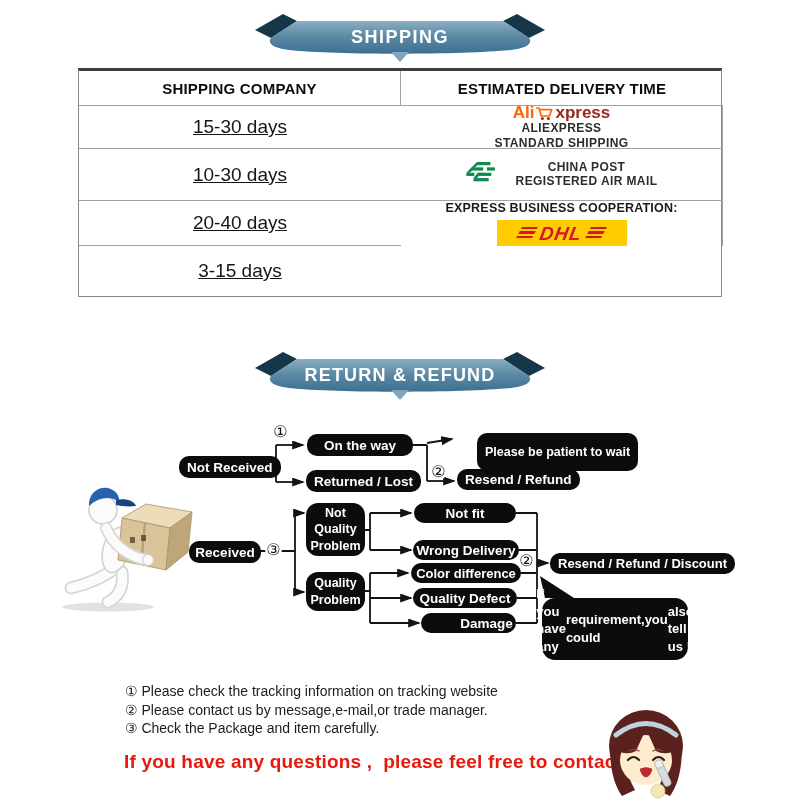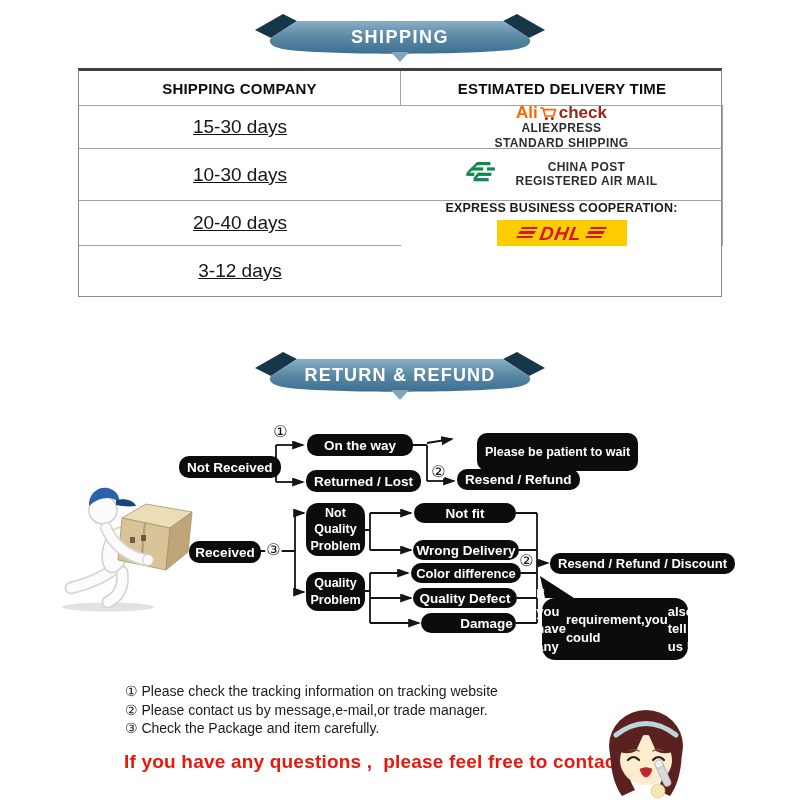--- a/index.html
+++ b/index.html
@@ -109,21 +109,21 @@
     <div class="cell time last-col">15-30 days</div>
 
     <div class="cell co-col">
       <div class="ali-logo-line">
         <span class="ali-orange">Ali</span>
         <svg width="19" height="16" viewBox="0 0 19 16">
           <path d="M1,3 H4 L6.2,11 H14.5 L16.6,4.6 H5.2" fill="none" stroke="#ff6600" stroke-width="1.7" stroke-linejoin="round"></path>
           <circle cx="7.4" cy="13.6" r="1.5" fill="#9c2617"></circle>
           <circle cx="13.4" cy="13.6" r="1.5" fill="#9c2617"></circle>
         </svg>
-        <span class="ali-maroon">check</span>
+        <span class="ali-maroon">xpress</span>
       </div>
       <div class="small-caps-line">ALIEXPRESS</div>
       <div class="small-caps-line">STANDARD SHIPPING</div>
     </div>
     <div class="cell time last-col">10-30 days</div>
 
     <div class="cell">
       <div class="cp-row">
         <svg width="31" height="25" viewBox="0 0 34 28">
           <g fill="#0e8a4f">
@@ -155,21 +155,21 @@
             <i></i>
           </span>
         <span class="dhl-word">DHL</span>
         <span class="dhl-stripes">
             <i></i>
             <i></i>
             <i></i>
           </span>
       </div>
     </div>
-    <div class="cell time last-col last-row">3-12 days</div>
+    <div class="cell time last-col last-row">3-15 days</div>
   </div>
 
   <svg class="ribbon ribbon-return" viewBox="0 0 294 44">
     <defs>
       <linearGradient id="rg2" x1="0" y1="0" x2="0" y2="1">
         <stop offset="0" stop-color="#8aafc4"></stop>
           <stop offset="0.45" stop-color="#5d8ba6"></stop>
           <stop offset="1" stop-color="#3c6f93"></stop>
       </linearGradient>
     </defs>

